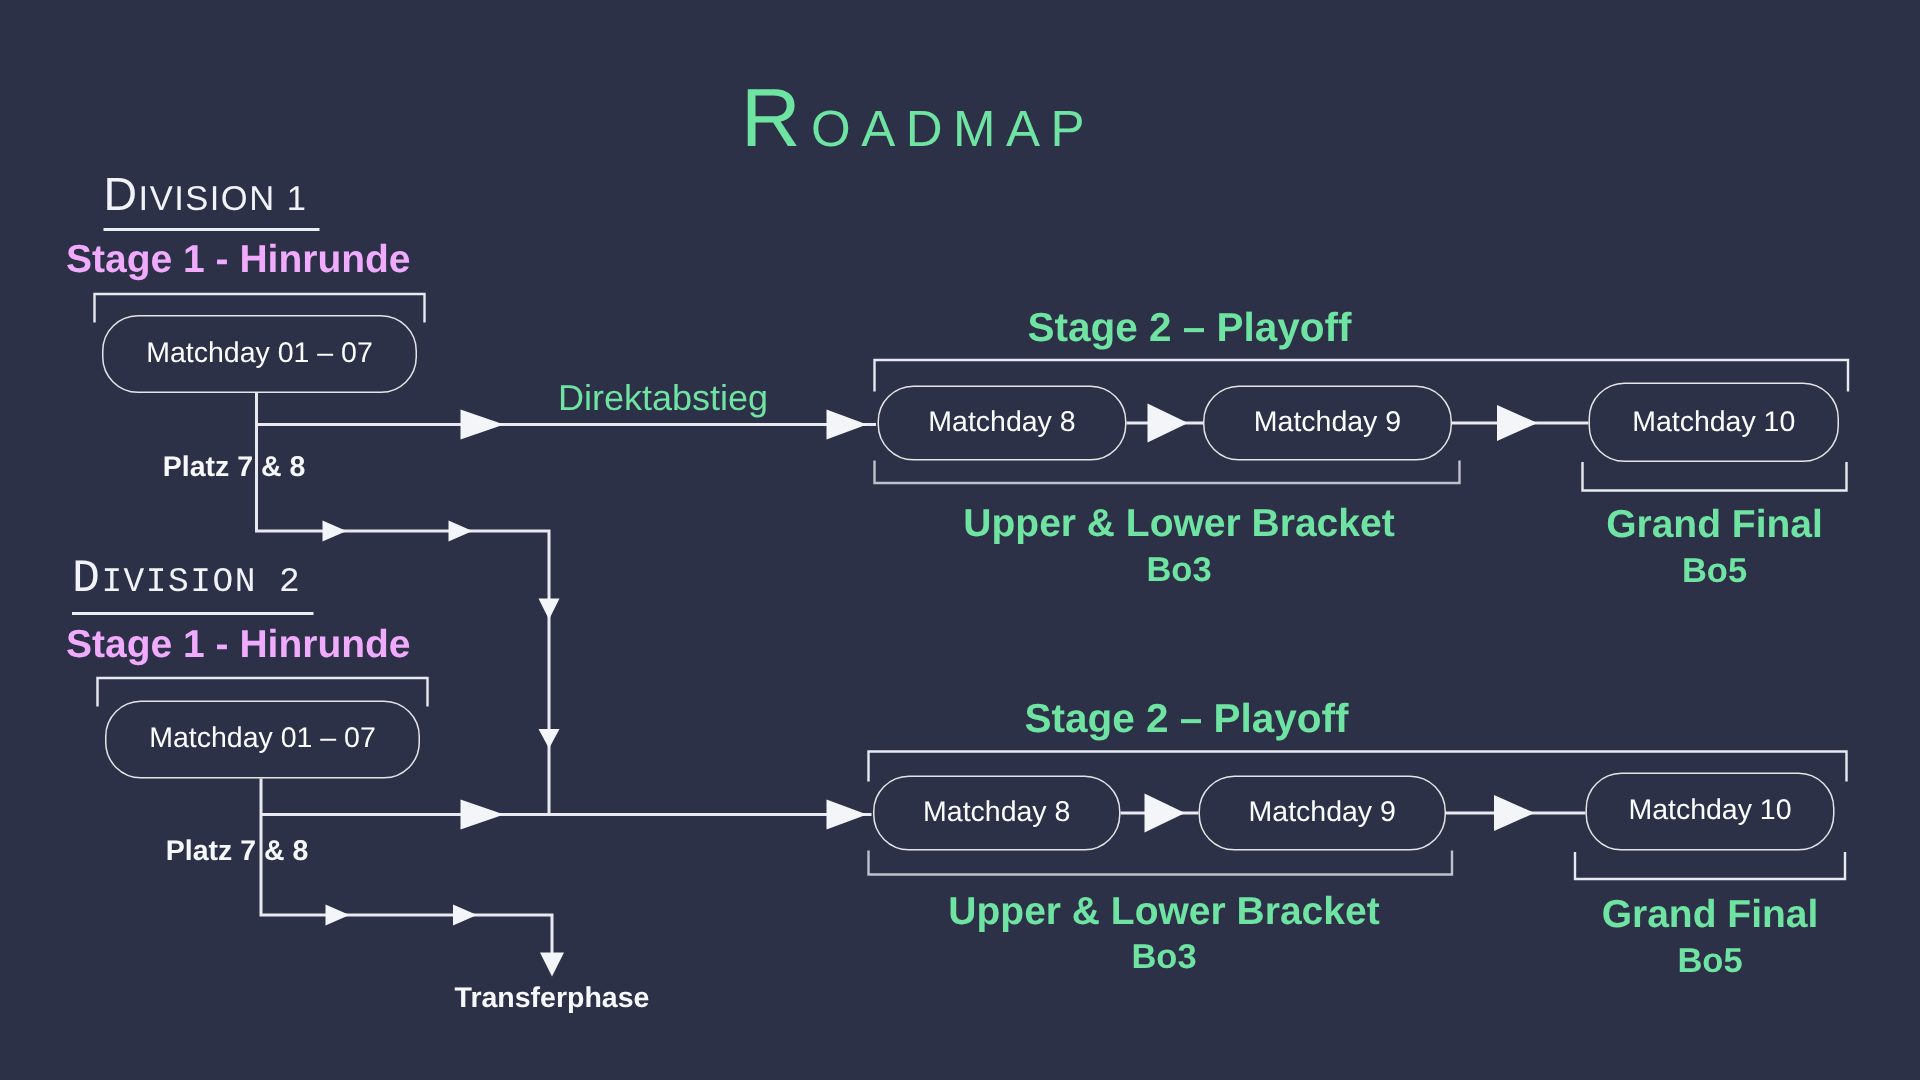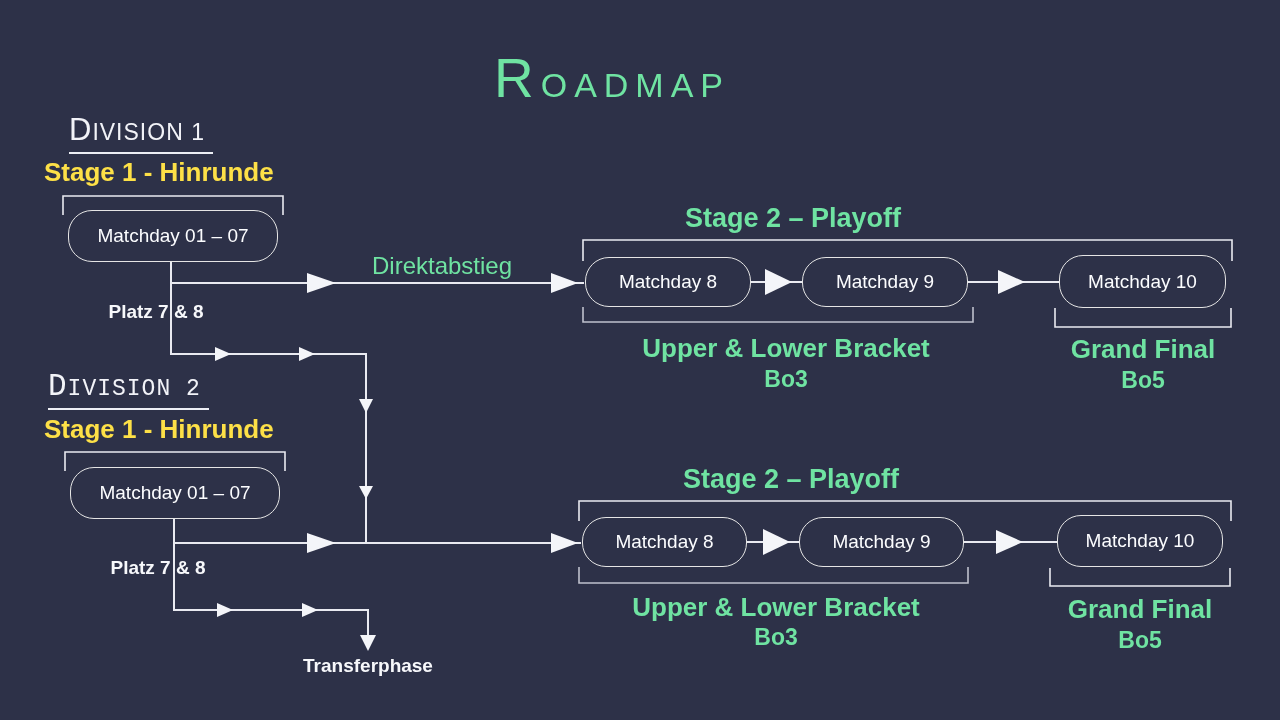--- a/index.html
+++ b/index.html
@@ -8,21 +8,21 @@
   .ctr{transform:translateX(-50%);white-space:nowrap;text-align:left;}
   
   .title{left:612px;top:46px;transform:translateX(-50%);color:#6fe3a2;
          font-size:34px;letter-spacing:7px;text-transform:uppercase;font-weight:400;white-space:nowrap;}
   .title::first-letter{font-size:55px;}
   
   .div-head{color:#f2f3f8;font-size:23px;letter-spacing:1px;text-transform:uppercase;
             font-weight:400;border-bottom:2px solid #eceef4;padding:0 8px 4px 0;white-space:nowrap;}
   .div-head::first-letter{font-size:31px;}
   
-  .stage{color:#fde047;font-weight:700;font-size:26px;white-space:nowrap;}
+  .stage{color:#f0abfc;font-weight:700;font-size:26px;white-space:nowrap;}
   .stage2{color:#6fe3a2;font-weight:700;font-size:27px;}
   .green-label{color:#6fe3a2;font-size:24px;font-weight:400;}
   .bracket-label{color:#6fe3a2;font-weight:700;font-size:26px;}
   .bo-label{color:#6fe3a2;font-weight:700;font-size:23px;}
   
   .mbox{box-sizing:border-box;border:1px solid #e5e5e5;border-radius:24px;
         display:flex;align-items:center;justify-content:center;
         color:#fcfdff;font-weight:400;font-size:19px;white-space:nowrap;background:transparent;}
   
   .wlabel{color:#f7f8fb;font-weight:700;font-size:19px;white-space:nowrap;}

